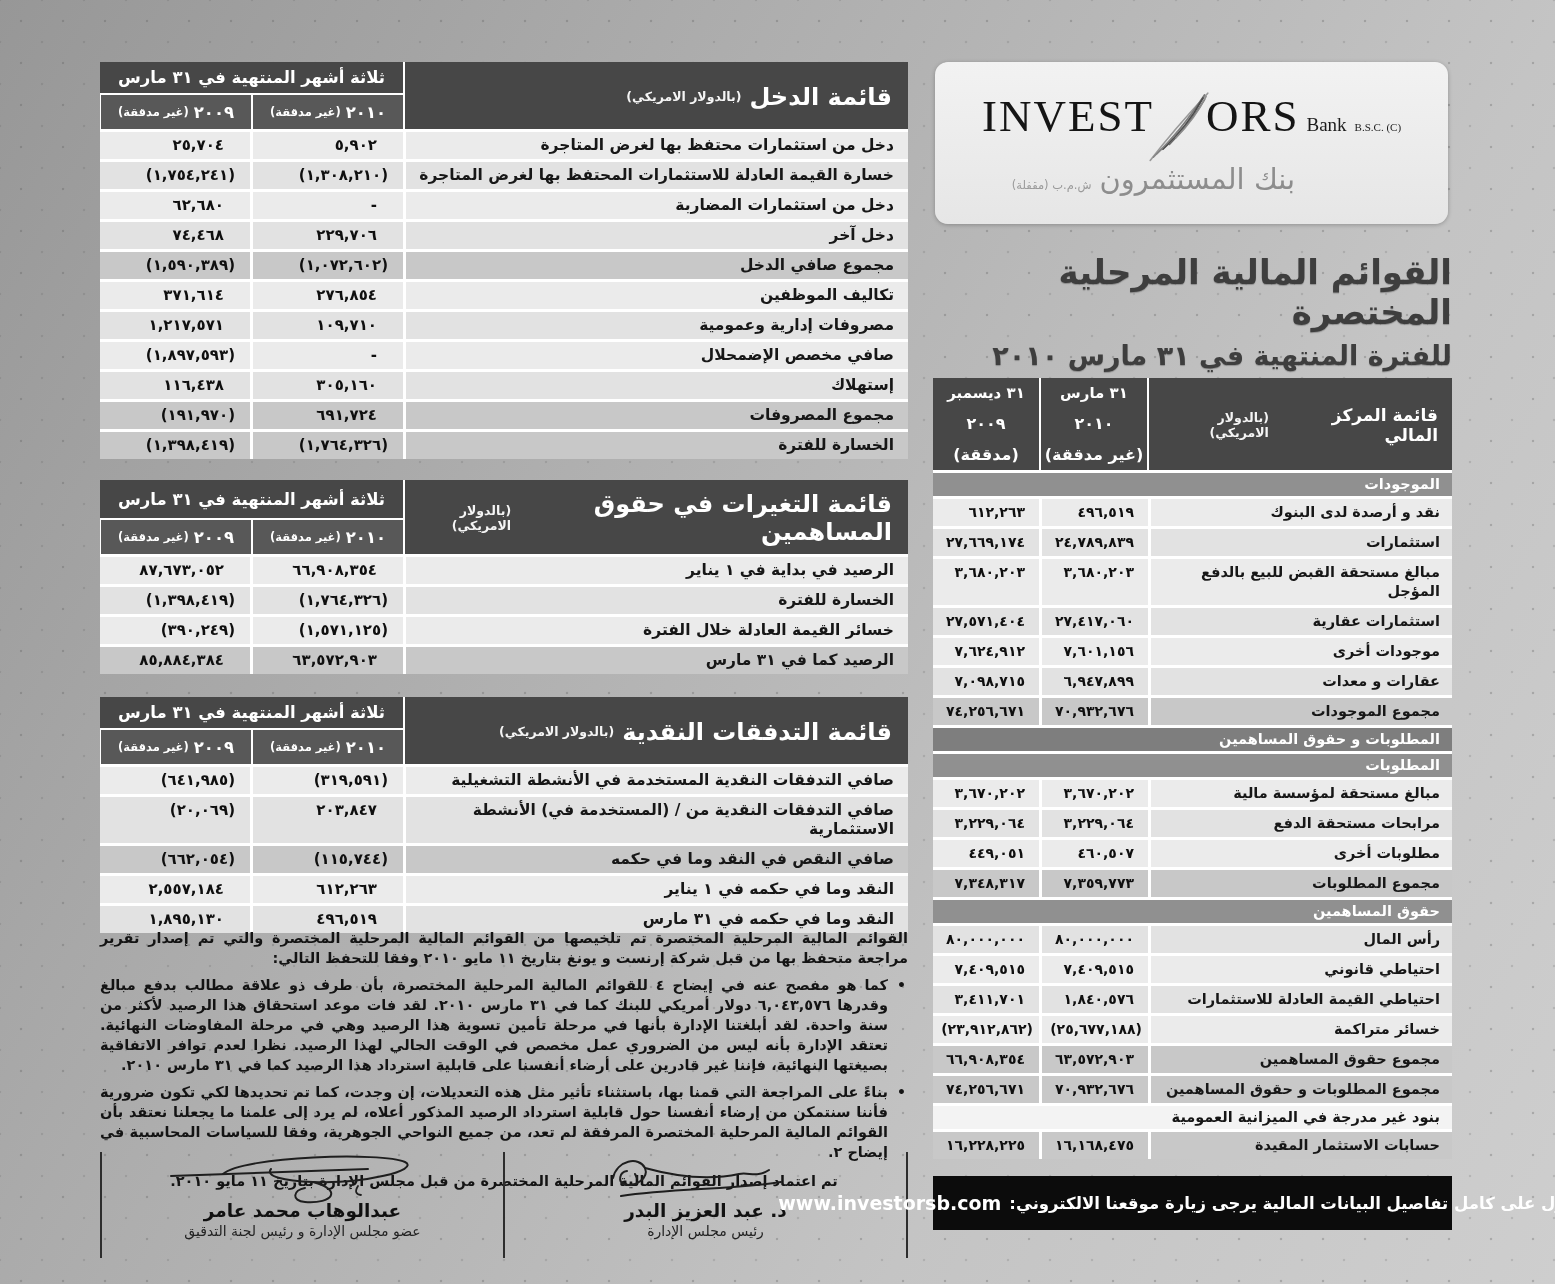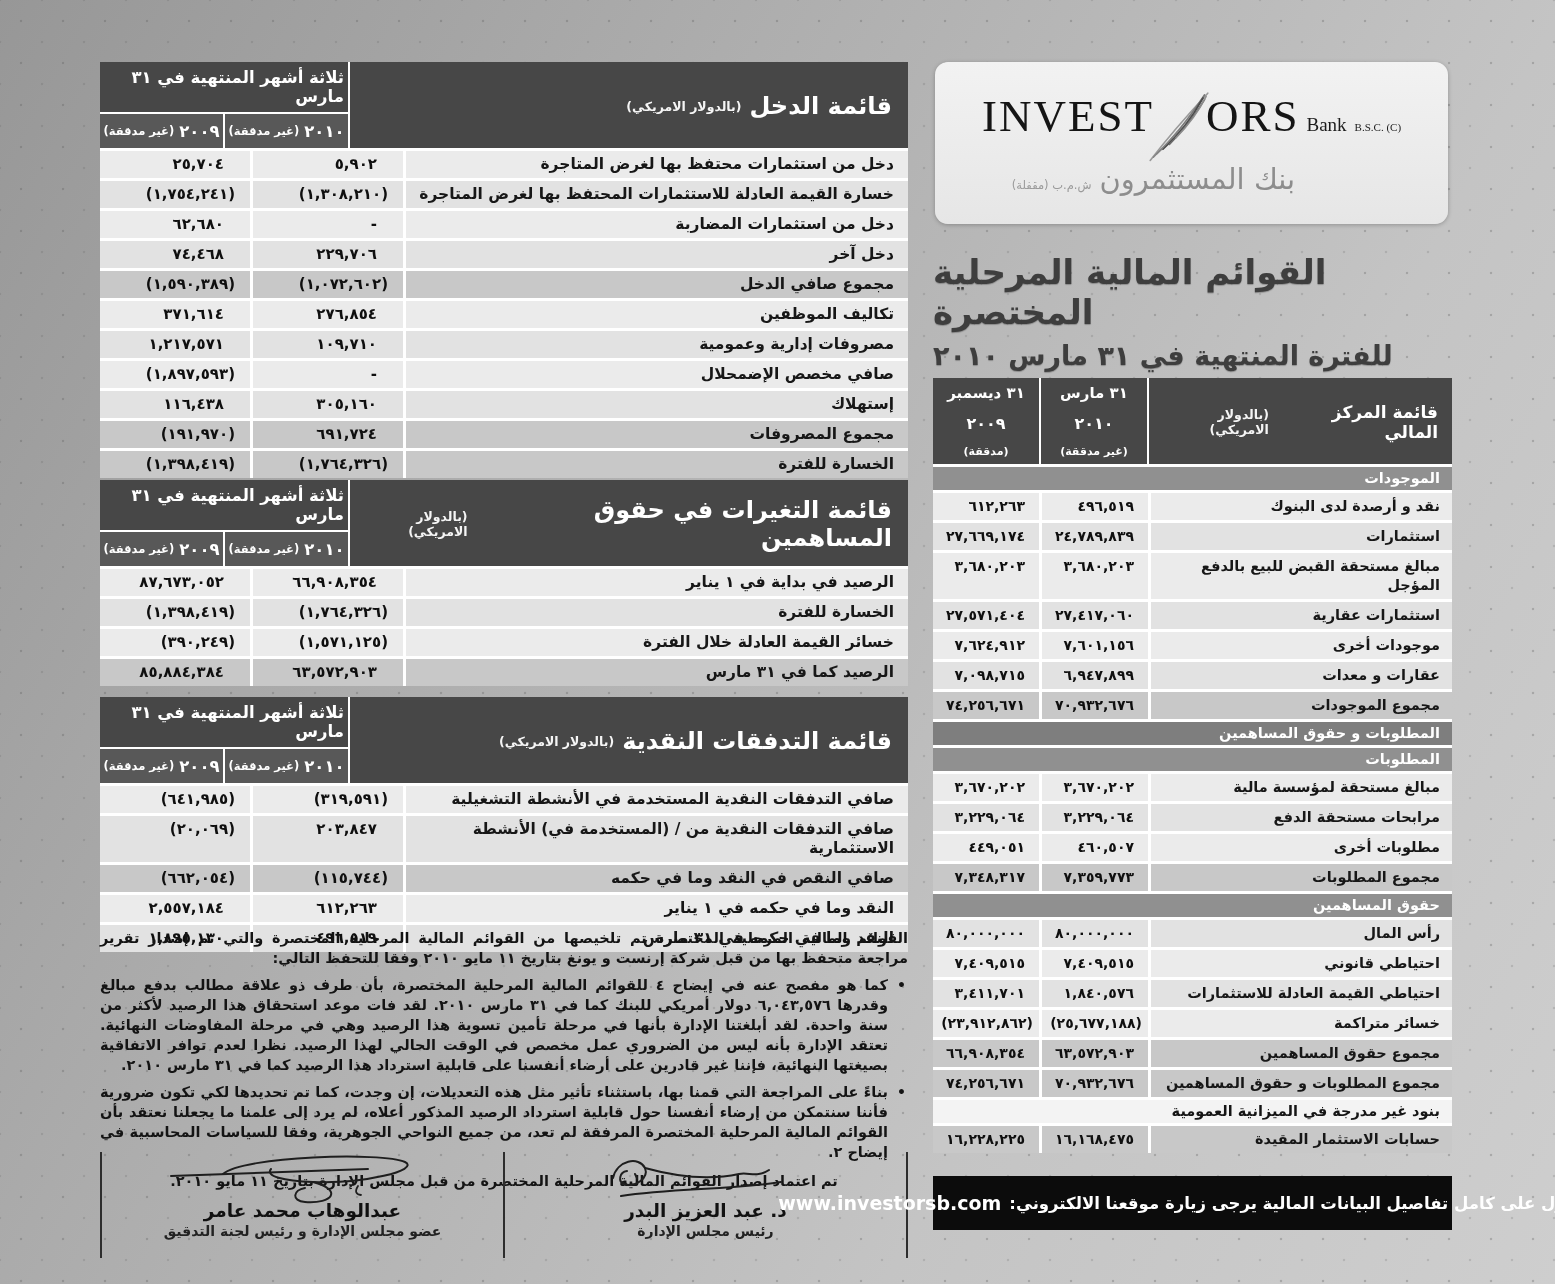--- a/index.html
+++ b/index.html
@@ -21,21 +21,21 @@
   
   .fin-table { display:flex; flex-direction:column; gap:3px; background:#fff; }
   .t-header { display:flex; gap:2px; background:#fff; }
   .t-title {
     flex:1; background:#474747; color:#fff; font-weight:bold;
     padding:10px 16px 8px 8px; text-align:right;
     display:flex; align-items:center; gap:8px;
   }
   .t-title .big { font-size:24px; }
   .t-title .cur { font-size:12.5px; font-weight:bold; opacity:.95; }
-  .t-cols { width:248px; display:flex; flex-direction:column; gap:2px; }
+  .t-cols { width:303px; display:flex; flex-direction:column; gap:2px; }
   .t-period {
     background:#474747; color:#fff; font-weight:bold; font-size:16.5px;
     flex:1; display:flex; align-items:center; justify-content:center; padding:6px 4px;
   }
   .t-years { display:flex; gap:2px; height:34px; }
   .t-year {
     width:150px; background:#585858; color:#fff; font-weight:bold; font-size:16.5px;
     display:flex; align-items:center; justify-content:center; gap:5px;
   }
   .t-year .sm { font-size:11.5px; }
@@ -61,21 +61,21 @@
   .trow.plain-head .sec { background:#f3f3f3; color:#151515; }
 
   
   .balance-table .t-year3 {
     width:106px; background:#474747; color:#fff; font-weight:bold;
     display:flex; flex-direction:column; align-items:center; justify-content:center;
     gap:12px; padding:6px 2px;
   }
   .balance-table .t-year3 .l1 { font-size:15px; }
   .balance-table .t-year3 .l2 { font-size:16px; }
-  .balance-table .t-year3 .l3 { font-size:11px; }
+  .balance-table .t-year3 .l3 { font-size:16px; }
   .balance-table .t-title { padding-right:14px; }
   .balance-table .t-title .big { font-size:17px; }
   .balance-table .trow .val { width:106px; font-size:14px; padding:4px 14px 4px 4px; }
   .balance-table .trow .val.paren { padding-right:6px; }
   .balance-table .trow .lab { font-size:14.5px; padding:4px 12px 4px 6px; }
   .balance-table .trow .sec { font-size:14.5px; padding:2px 12px; }
   .balance-table .t-cols3 { display:flex; gap:2px; }
 
   
   .logo-card {
@@ -90,37 +90,37 @@
     color:#151515; font-weight:500;
   }
   .logo-feather { align-self:flex-end; margin:0 -6px -2px -8px; }
   .logo-bank { font-family:"Liberation Serif", serif; font-size:19px; color:#1c1c1c; margin-left:7px; }
   .logo-bsc { font-family:"Liberation Serif", serif; font-size:11px; color:#1c1c1c; margin-left:8px; }
   .logo-ar { direction:rtl; display:flex; align-items:baseline; gap:8px; margin-top:2px; transform:translateX(-38px); }
   .logo-ar .name { font-size:29px; color:#8d8d8d; }
   .logo-ar .small { font-size:11.5px; color:#9a9a9a; }
 
   
-  .main-title { left:933px; top:252px; width:519px; text-align:left; color:#3e3e3e; }
+  .main-title { left:933px; top:252px; width:519px; text-align:right; color:#3e3e3e; }
   .main-title .l1 { font-size:34px; font-weight:bold; text-shadow:0 1px 1px rgba(0,0,0,.25); }
   .main-title .l2 { font-size:27px; font-weight:bold; margin-top:8px; text-shadow:0 1px 1px rgba(0,0,0,.25); }
 
   
   .notes { left:100px; top:928px; width:808px; font-size:14.5px; font-weight:bold; line-height:20px; color:#141414; }
   .notes p { text-align:justify; }
   .notes .bullet-item { position:relative; padding-right:20px; margin-top:7px; text-align:justify; }
   .notes .bullet-item .bullet { position:absolute; right:2px; top:0; font-size:14px; }
   .notes .approval { text-align:center; margin-top:9px; }
 
   
   .signatures { left:100px; top:1152px; width:808px; height:106px; display:flex; align-items:stretch; }
   .sig-bar { width:2px; background:#2d2d2d; }
   .sig-block { flex:1; display:flex; flex-direction:column; align-items:center; justify-content:flex-start; }
   .sig-name { font-size:18.5px; font-weight:bold; color:#111; margin-top:-4px; }
-  .sig-title { font-size:14px; font-weight:bold; color:#222; margin-top:2px; }
+  .sig-title { font-size:14px; font-weight:normal; color:#222; margin-top:2px; }
 
   
   .footer-bar {
     left:933px; top:1176px; width:519px; height:54px; background:#0c0c0c;
     display:flex; align-items:center; justify-content:center; gap:8px; padding:0 10px;
   }
   .footer-bar .txt { color:#fff; font-weight:bold; font-size:16.5px; white-space:nowrap; }
   .footer-bar .url { color:#fff; font-weight:bold; font-size:19px; direction:ltr; }
 </style>
 </head>

